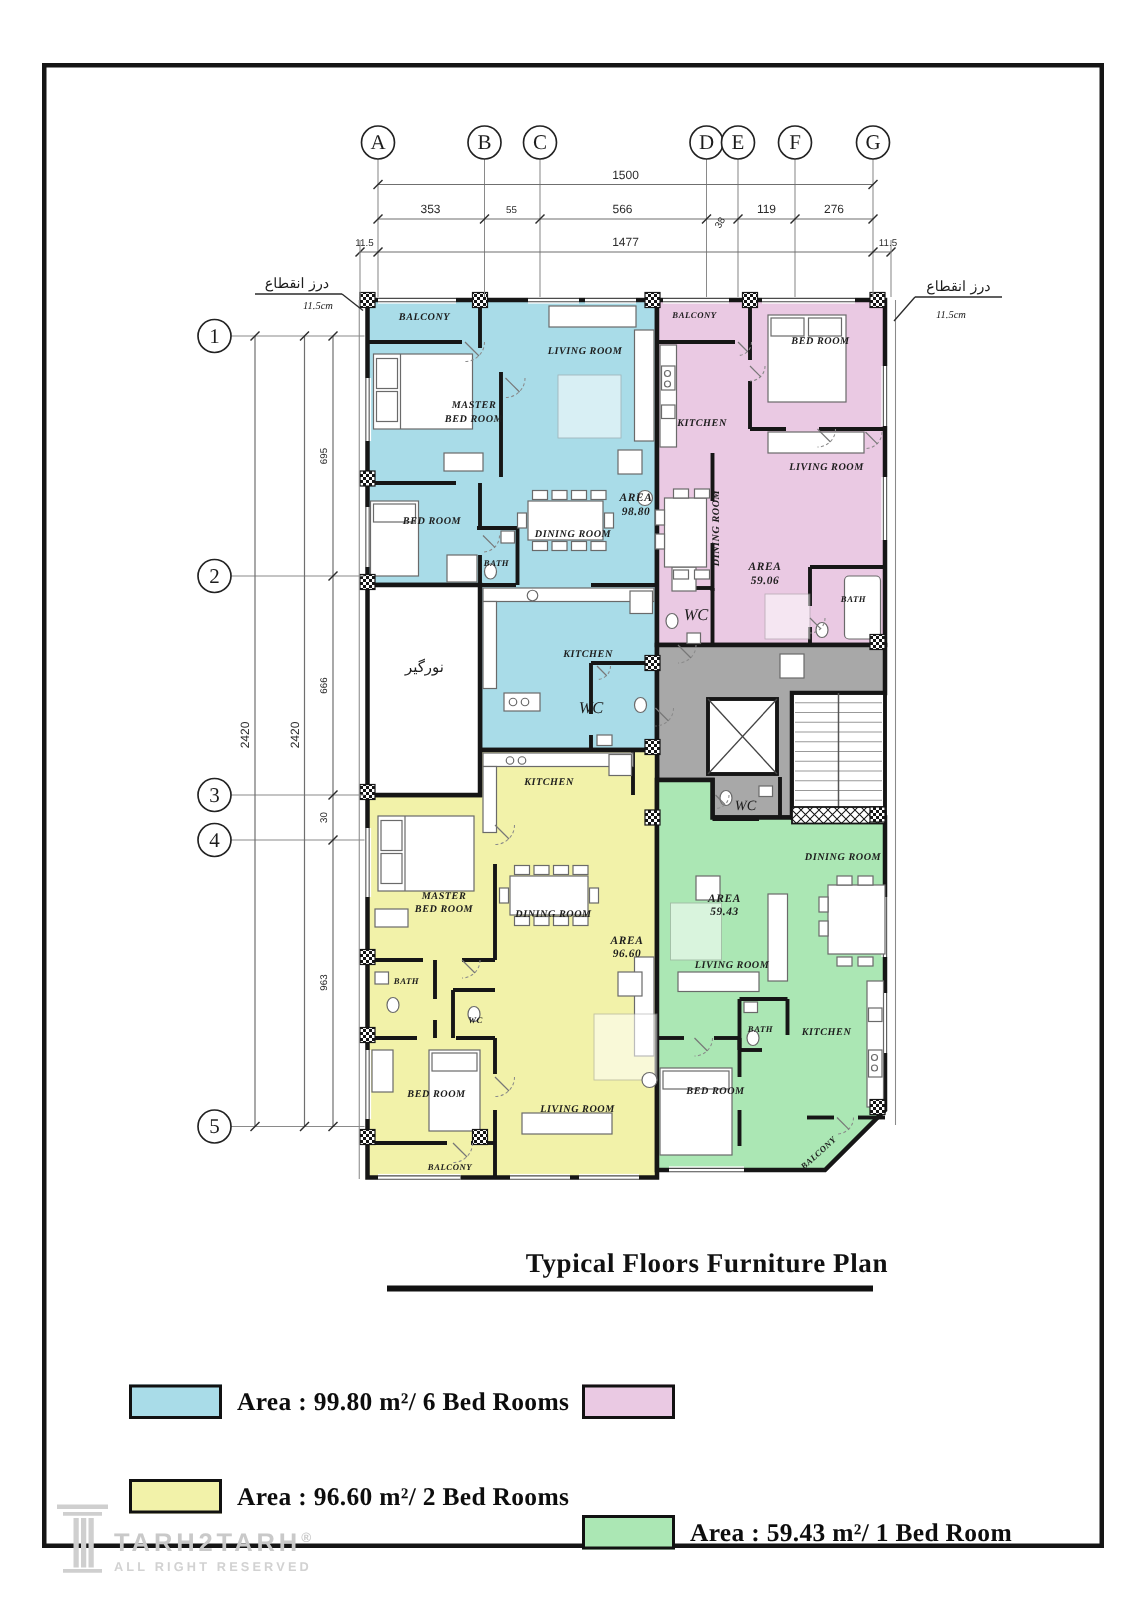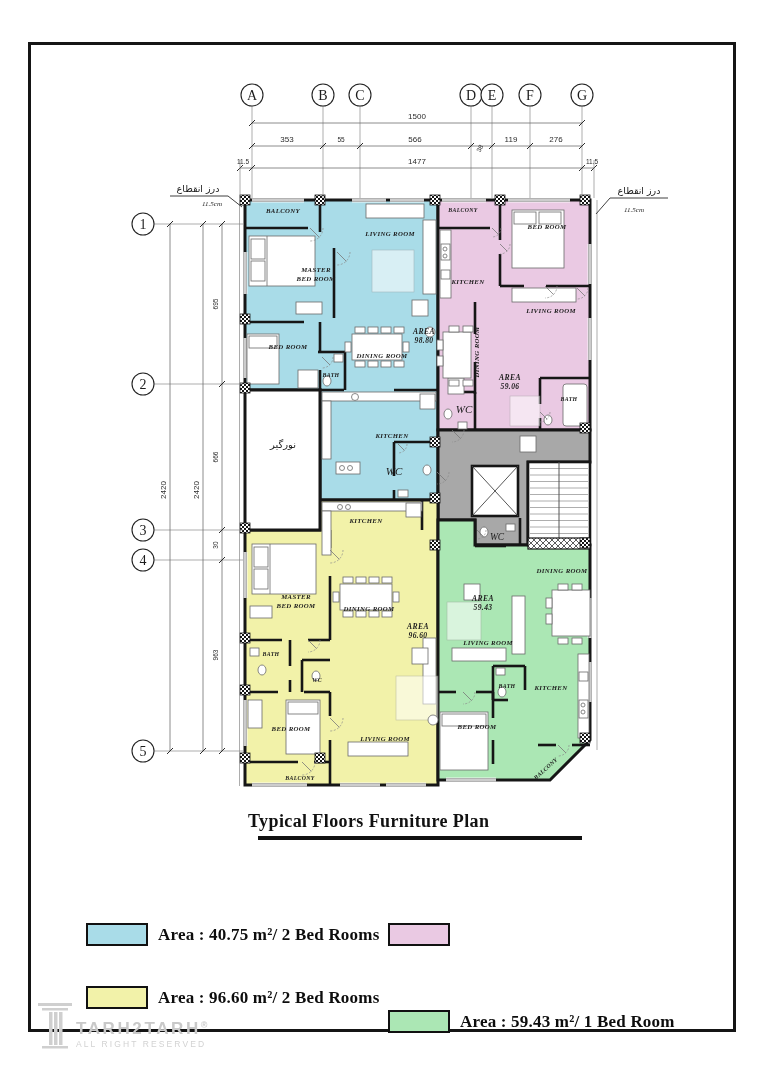--- a/index.html
+++ b/index.html
@@ -22,37 +22,37 @@
   .dimline{stroke:#6f6f6f;stroke-width:.8;fill:none}
   .gridline{stroke:#8a8a8a;stroke-width:.7;fill:none}
   .tick{stroke:#2b2b2b;stroke-width:1;fill:none}
   .wall{stroke:#161616;stroke-width:2.6;fill:none}
   .furn{stroke:#6a6a6a;stroke-width:.8;fill:#ffffff}
   .rug{stroke:#9a9a9a;stroke-width:.6;fill:#ffffff;opacity:.55}
   .arc{stroke:#8a8a8a;stroke-width:.7;fill:none;stroke-dasharray:2 1.6}
   .win{stroke:#4a4a4a;stroke-width:.7}
 
   
-  .title-wrap{position:absolute;left:248px;top:811px;width:344px;text-align:left;color:#111}
+  .title-wrap{position:absolute;left:248px;top:832px;width:344px;text-align:right;color:#111}
   .title-main{font-size:18px;font-weight:bold;letter-spacing:.4px}
   .title-rule{height:3.6px;background:#111;margin:4px 10px 4px 10px}
   .title-scale{font-size:15px;font-weight:bold;letter-spacing:.6px}
 
   
   .legend-item{position:absolute;display:flex;align-items:center;gap:10px}
   .swatch{width:62px;height:23px;border:2.2px solid #111;flex:none}
   .lg-label{font-size:17px;font-weight:bold;color:#0d0d0d;white-space:nowrap;letter-spacing:.2px}
 
   
   .logo{position:absolute;left:38px;top:999px;color:#c9c9c9;z-index:5}
   .logo-inner{display:flex;align-items:center;gap:4px}
   .logo-text{padding-top:18px}
   .brand{font-family:"Liberation Sans",sans-serif;font-size:17px;font-weight:bold;letter-spacing:2.6px;color:#c9c9c9;line-height:1}
   .reg{font-size:9px;vertical-align:6px;letter-spacing:0}
-  .tagline{font-family:"Liberation Sans",sans-serif;font-size:8.5px;font-weight:normal;letter-spacing:2.1px;color:#d2d2d2;margin-top:2px}
+  .tagline{font-family:"Liberation Sans",sans-serif;font-size:8.5px;font-weight:bold;letter-spacing:2.1px;color:#d2d2d2;margin-top:2px}
 </style>
 </head>
 <body>
 
 <div class="frame"></div>
 
 <svg class="plan" viewBox="0 0 764 1080">
   <defs>
     <pattern id="chk" width="4" height="4" patternUnits="userSpaceOnUse">
       <rect width="4" height="4" fill="#ffffff"></rect>
@@ -528,21 +528,21 @@
 </svg>
 
 <div class="title-wrap">
   <div class="title-main">Typical Floors Furniture Plan</div>
   <div class="title-rule"></div>
 </div>
 
 <div id="legend">
     <div class="legend-item" style="left: 86px; top: 923px;">
       <span class="swatch" style="background: rgb(169, 220, 232);"></span>
-      <span class="lg-label">Area : 40.75 m²/ 2 Bed Rooms</span>
+      <span class="lg-label">Area : 99.80 m²/ 6 Bed Rooms</span>
     </div>
     <div class="legend-item" style="left: 388px; top: 923px;">
       <span class="swatch" style="background: rgb(234, 201, 227);"></span>
     </div>
     <div class="legend-item" style="left: 86px; top: 986px;">
       <span class="swatch" style="background: rgb(242, 242, 169);"></span>
       <span class="lg-label">Area : 96.60 m²/ 2 Bed Rooms</span>
     </div>
     <div class="legend-item" style="left: 388px; top: 986px; margin-top: 24px;">
       <span class="swatch" style="background: rgb(171, 231, 180);"></span>

